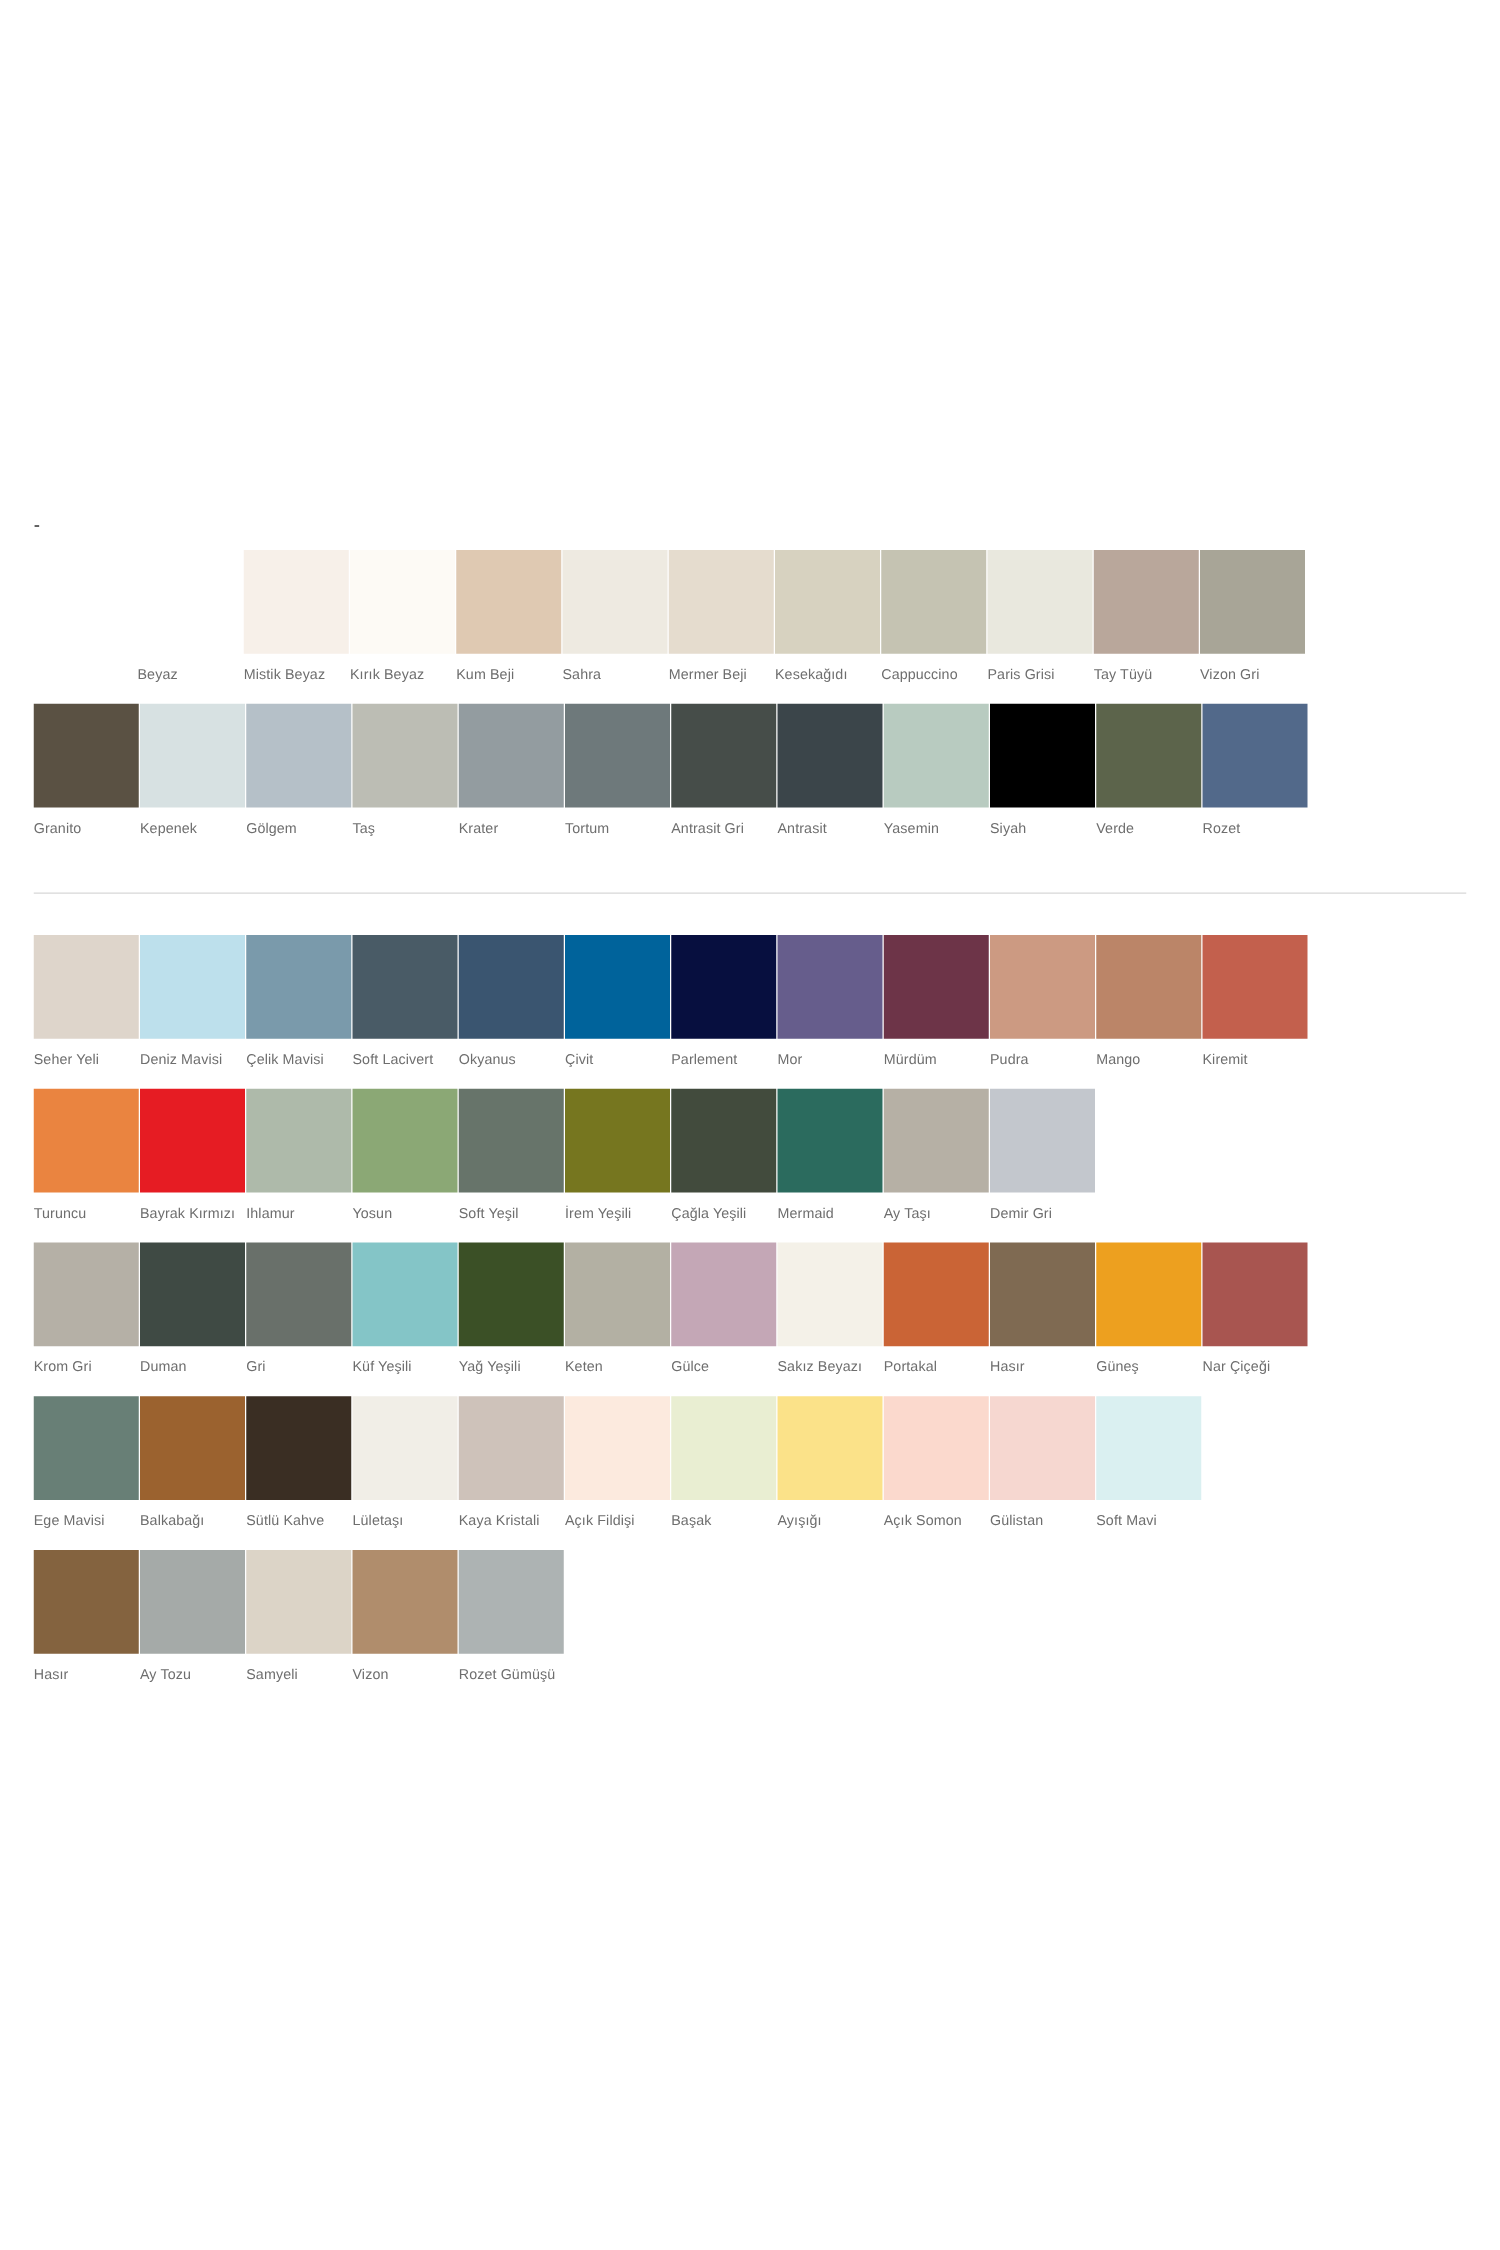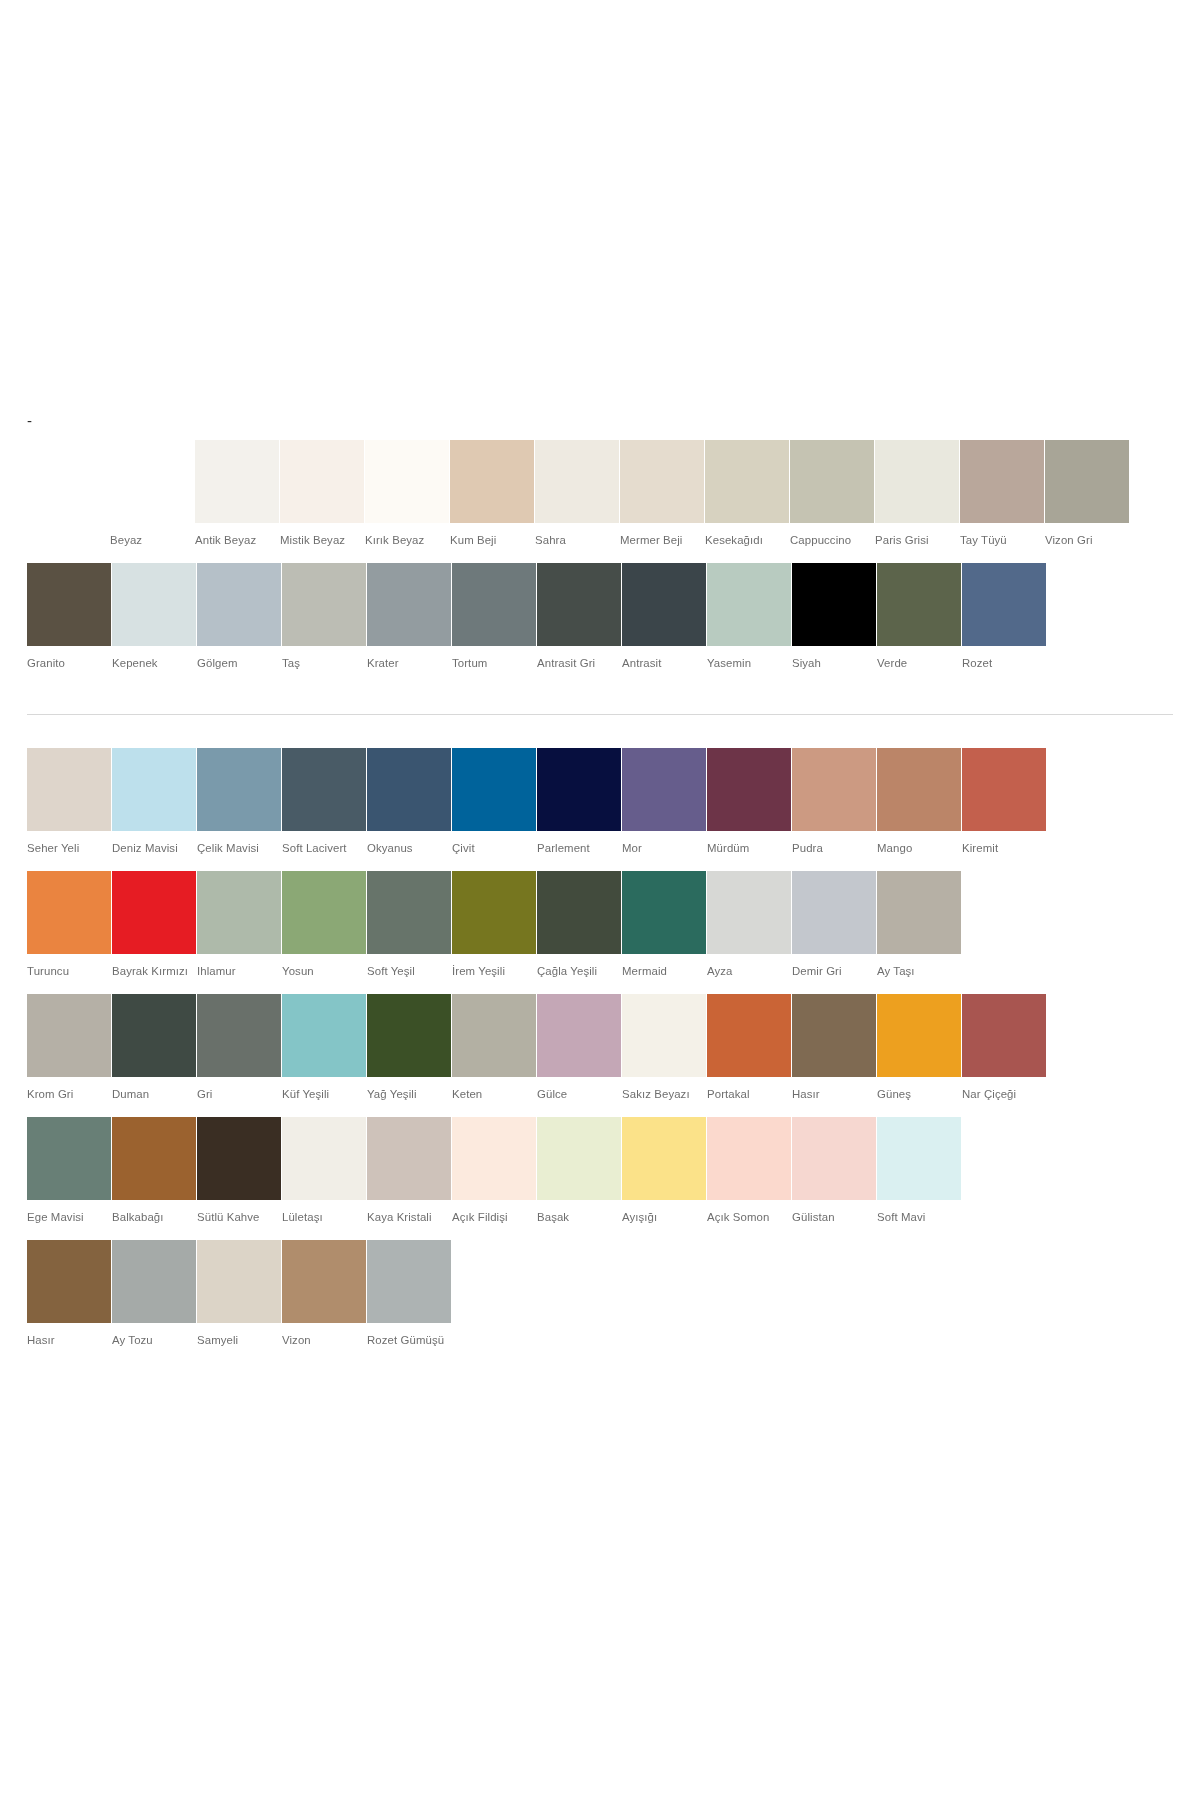--- a/index.html
+++ b/index.html
@@ -116,24 +116,20 @@
   <div class="top-marker">-</div>
 
   <div class="section-neutral">
     <div class="swatch-grid" id="grid-neutrals">
         <div class="swatch-row offset-left-110">
           <div class="swatch-cell">
             <div class="swatch-chip is-white" title="Beyaz" style="background: rgb(255, 255, 255);"></div>
             <div class="swatch-label">Beyaz</div>
           </div>
           <div class="swatch-cell">
-            <div class="swatch-chip" title="Antik Beyaz" style="background: rgb(243, 241, 236);"></div>
-            <div class="swatch-label">Antik Beyaz</div>
-          </div>
-          <div class="swatch-cell">
             <div class="swatch-chip" title="Mistik Beyaz" style="background: rgb(247, 240, 233);"></div>
             <div class="swatch-label">Mistik Beyaz</div>
           </div>
           <div class="swatch-cell">
             <div class="swatch-chip" title="Kırık Beyaz" style="background: rgb(253, 250, 245);"></div>
             <div class="swatch-label">Kırık Beyaz</div>
           </div>
           <div class="swatch-cell">
             <div class="swatch-chip" title="Kum Beji" style="background: rgb(223, 201, 178);"></div>
             <div class="swatch-label">Kum Beji</div>
@@ -303,31 +299,27 @@
           </div>
           <div class="swatch-cell">
             <div class="swatch-chip" title="Çağla Yeşili" style="background: rgb(66, 75, 61);"></div>
             <div class="swatch-label">Çağla Yeşili</div>
           </div>
           <div class="swatch-cell">
             <div class="swatch-chip" title="Mermaid" style="background: rgb(43, 107, 94);"></div>
             <div class="swatch-label">Mermaid</div>
           </div>
           <div class="swatch-cell">
-            <div class="swatch-chip" title="Ayza" style="background: rgb(215, 216, 213);"></div>
-            <div class="swatch-label">Ayza</div>
+            <div class="swatch-chip" title="Ay Taşı" style="background: rgb(182, 176, 165);"></div>
+            <div class="swatch-label">Ay Taşı</div>
           </div>
           <div class="swatch-cell">
             <div class="swatch-chip" title="Demir Gri" style="background: rgb(195, 199, 205);"></div>
             <div class="swatch-label">Demir Gri</div>
           </div>
-          <div class="swatch-cell">
-            <div class="swatch-chip" title="Ay Taşı" style="background: rgb(182, 176, 165);"></div>
-            <div class="swatch-label">Ay Taşı</div>
-          </div>
         </div>
         <div class="row-gap"></div>
         <div class="swatch-row offset-left-27">
           <div class="swatch-cell">
             <div class="swatch-chip" title="Krom Gri" style="background: rgb(181, 176, 166);"></div>
             <div class="swatch-label">Krom Gri</div>
           </div>
           <div class="swatch-cell">
             <div class="swatch-chip" title="Duman" style="background: rgb(63, 74, 68);"></div>
             <div class="swatch-label">Duman</div>

